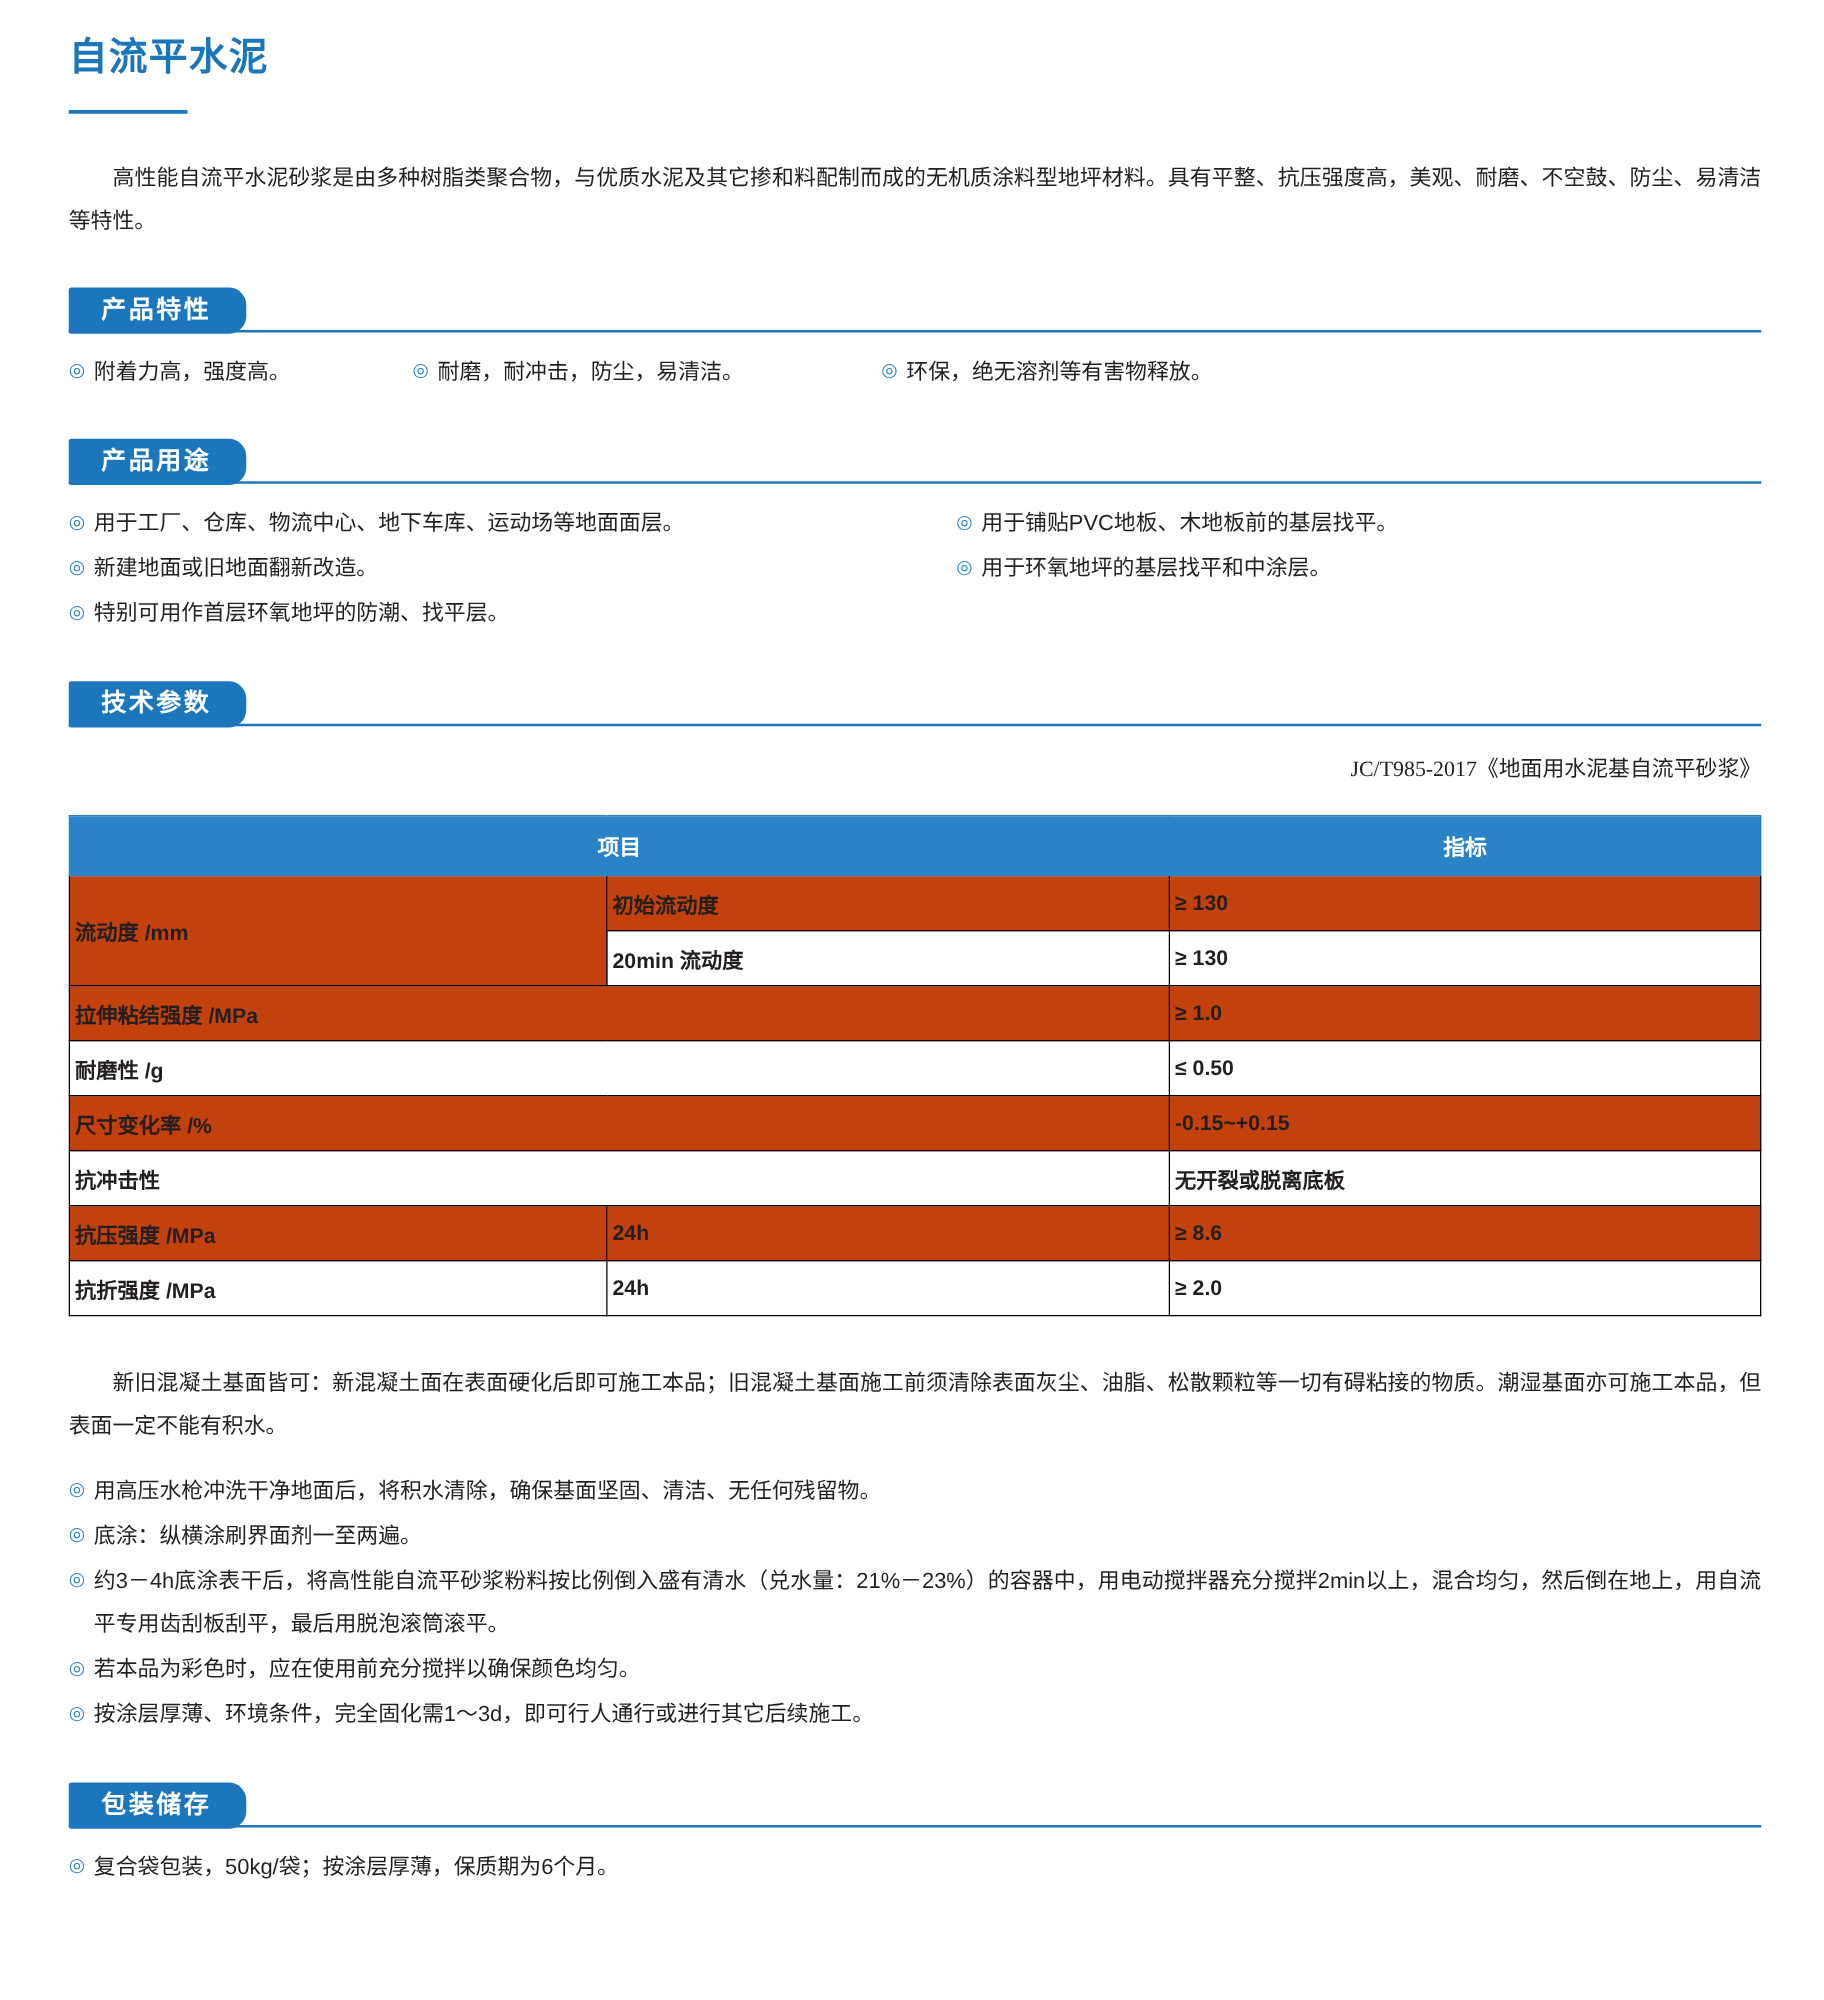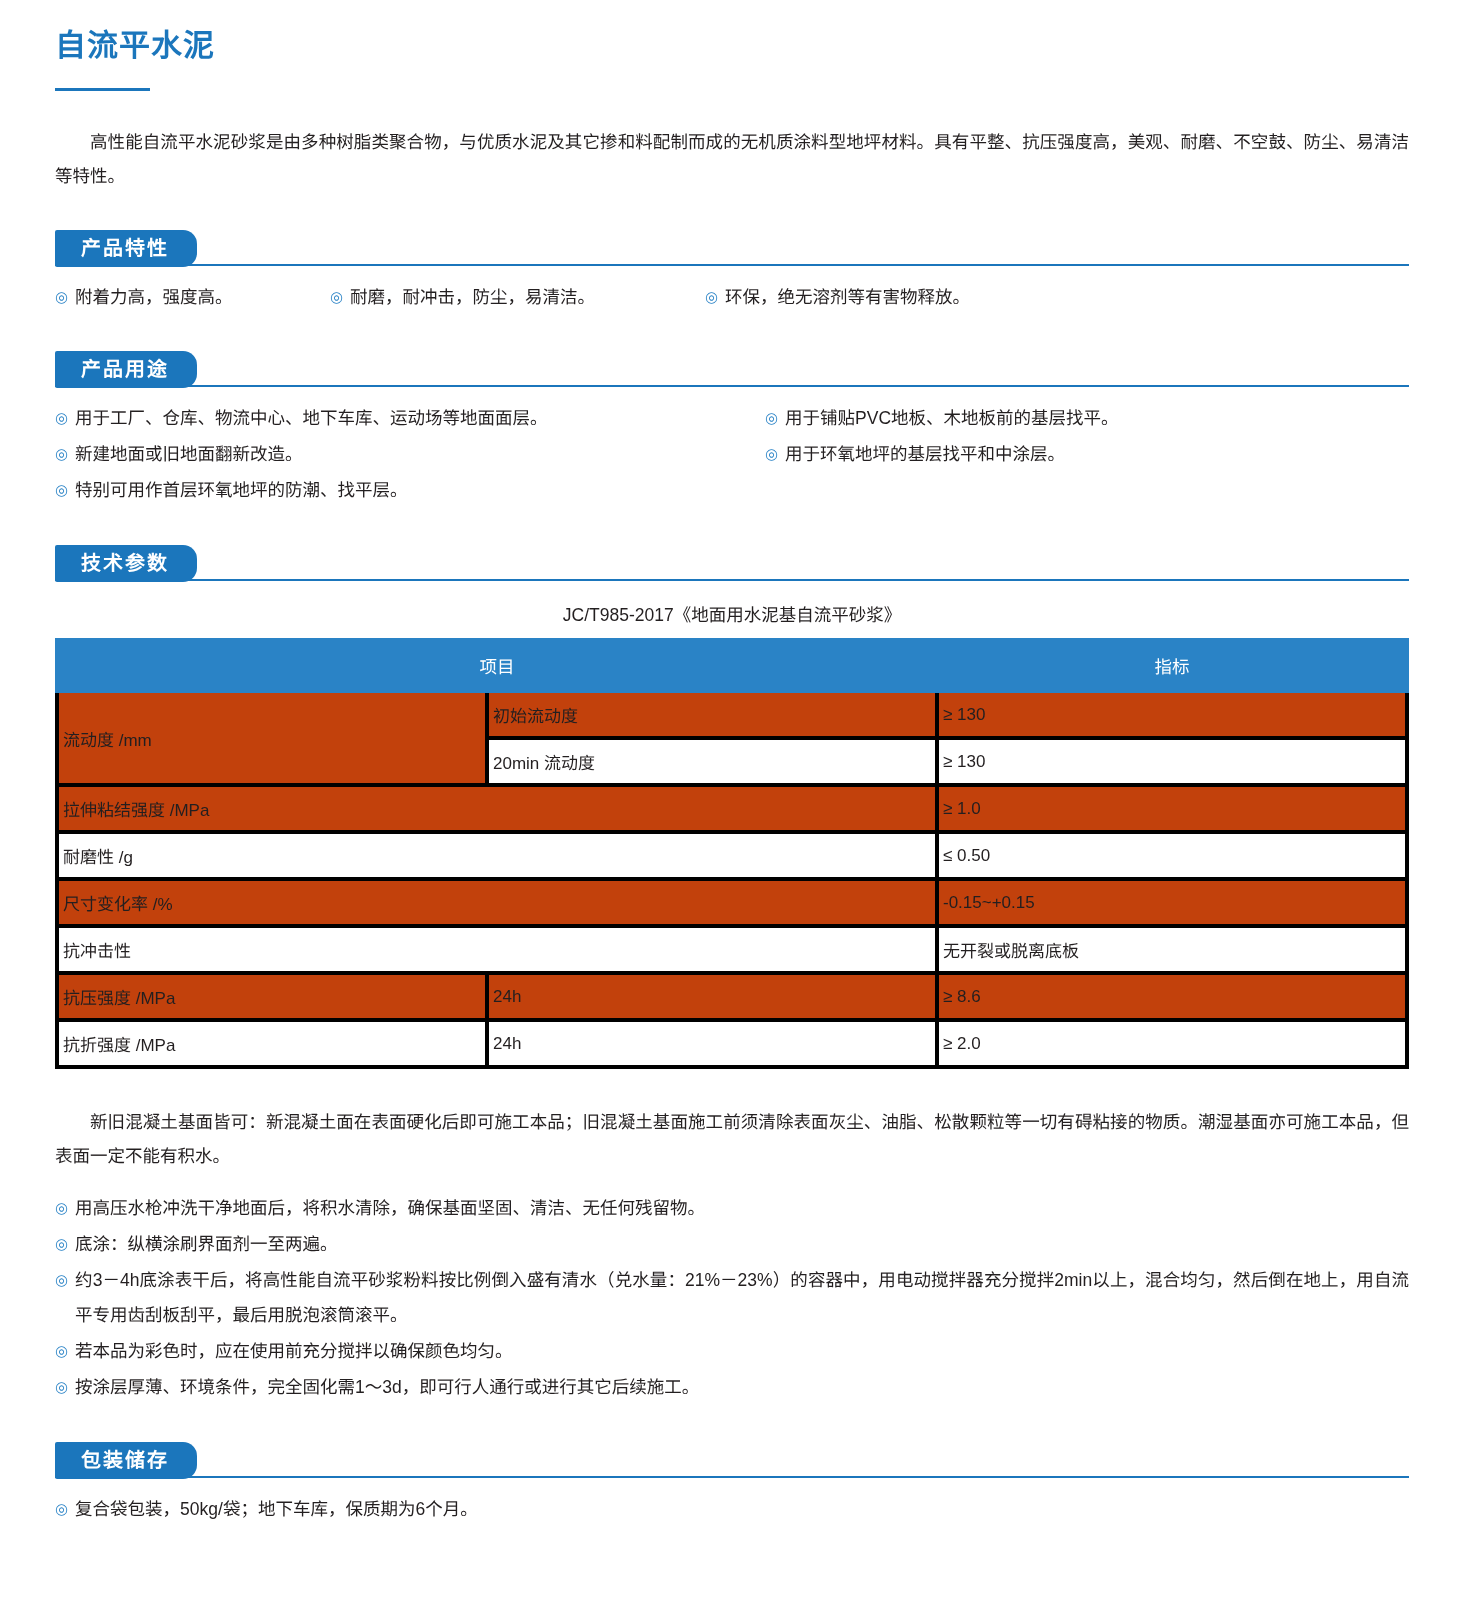--- a/index.html
+++ b/index.html
@@ -116,36 +116,37 @@
   .feat-3 { width: auto; }
 
   .two-col {
     display: flex;
   }
   .two-col .col-a { width: 710px; }
   .two-col .col-b { flex: 1; }
 
   
   .std-name {
-    text-align: center;
-    font-size: 17.5px;
-    margin: 20px 0 12px 0;
-    color: #231f20;
+    text-align: right;
+    font-size: 17.5px;
+    margin: 20px 0 26px 0;
+    color: #231f20;
+    font-family: Liberation Serif, serif;
   }
   table.spec {
     width: 100%;
     border-collapse: collapse;
     table-layout: fixed;
     font-size: 17px;
   }
   table.spec th, table.spec td {
-    border: 4px solid #000000;
+    border: 1px solid #000000;
     padding: 9px 4px;
     color: #231f20;
-    font-weight: normal;
+    font-weight: bold;
   }
   table.spec thead th {
     background: #2a83c6;
     color: #ffffff;
     font-size: 17.5px;
     padding: 11px 4px;
     border-color: #2a83c6;
   }
   table.spec tr.shade td {
     background: #c2410c;
@@ -319,19 +320,19 @@
     </div>
 
     <div class="section">
       <div class="sec-head">
         <span class="sec-tag">包装储存</span>
         <div class="sec-line"></div>
       </div>
       <div class="bullets pack-list">
         <div class="bullet">
           <span class="dot">◎</span>
-          <span class="txt">复合袋包装，50kg/袋；地下车库，保质期为6个月。</span>
+          <span class="txt">复合袋包装，50kg/袋；按涂层厚薄，保质期为6个月。</span>
         </div>
       </div>
     </div>
 
   </div>
 </div>
 
 </body></html>

